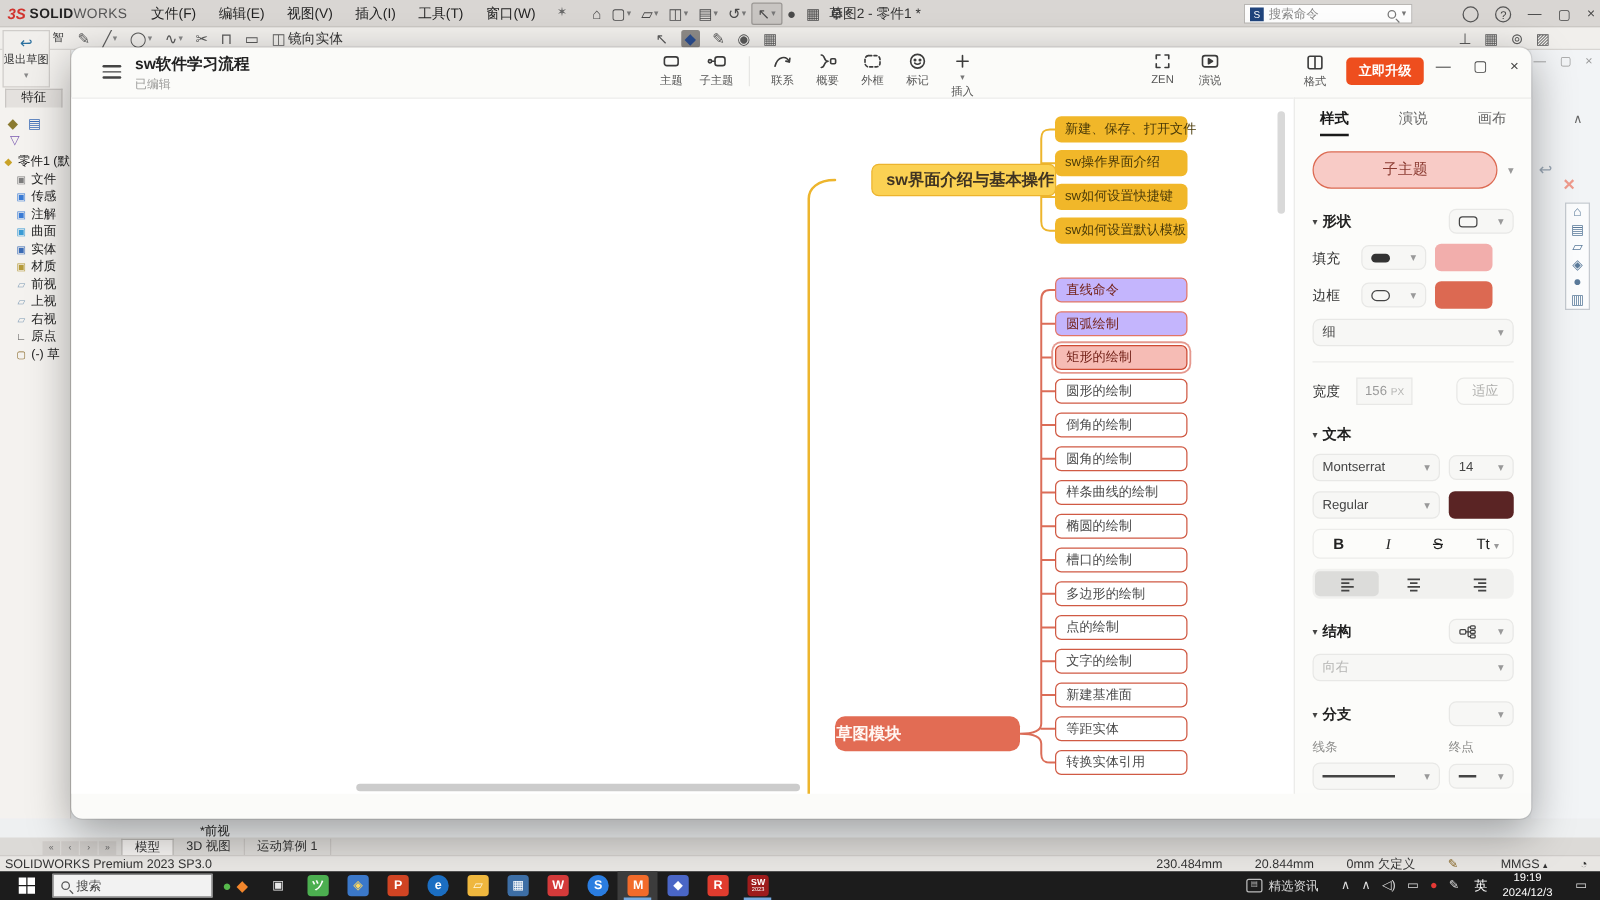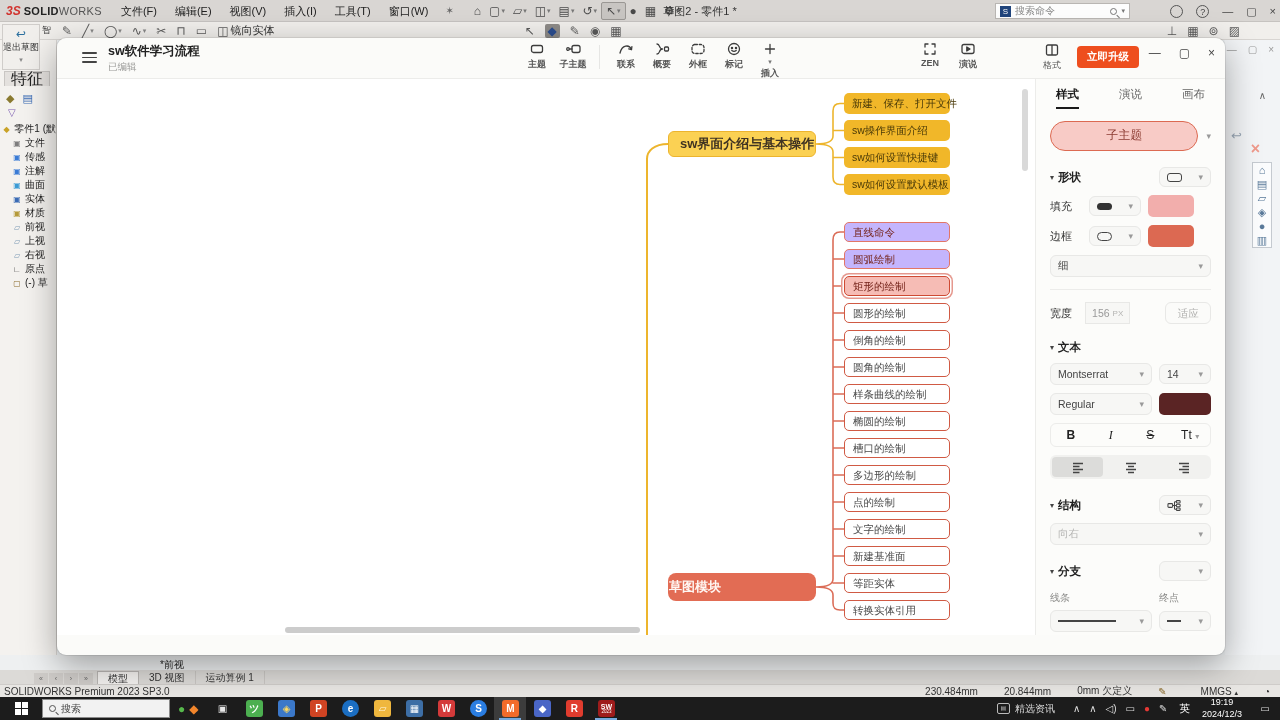--- a/index.html
+++ b/index.html
@@ -37,21 +37,21 @@
   .mirror-label { font-size:11px; color:#333; margin-left:2px; }
 
   
   .sw-exit { position:absolute; left:2px; top:24px; width:38px; height:46px; background:#f1efec; border:1px solid #d0cdca;
     z-index:2; display:flex; flex-direction:column; align-items:center; font-size:9px; color:#333; padding-top:2px; }
   .sw-exit .ic { color:#2a6f9e; font-size:12px; }
   .sw-exit .dv { color:#888; font-size:7px; margin-top:2px; }
   .sw-smart { position:absolute; left:42px; top:24px; font-size:9px; color:#333; z-index:2; }
   .sw-left { position:absolute; left:0; top:40px; width:57px; bottom:65px; background:#f4f2ef; border-right:1px solid #d8d5d2; z-index:1; overflow:hidden; }
   .sw-ftab { margin:31px 0 0 4px; width:46px; height:15px; background:#e4e1de; border:1px solid #c9c6c3; border-bottom:none;
-    font-size:16px; color:#222; text-align:center; line-height:14px; }
+    font-size:10px; color:#222; text-align:center; line-height:14px; }
   .sw-treetools { display:flex; gap:8px; padding:6px 0 2px 6px; font-size:11px; color:#8a7a30; }
   .sw-funnel { padding:0 0 4px 8px; font-size:10px; color:#7a5ab0; }
   .tree-item { display:flex; align-items:center; gap:3px; height:14px; font-size:10px; color:#222; white-space:nowrap; padding-left:12px; }
   .tree-item.root { padding-left:2px; }
   .tree-item .tic { font-size:8px; width:10px; text-align:center; }
   .ic-part-icon{color:#c9a227}.ic-history-icon{color:#7d7d7d}.ic-sensors-icon{color:#3a7bd5}
   .ic-annotations-icon{color:#3a7bd5}.ic-surface-icon{color:#3a9bd5}.ic-solid-icon{color:#3a6bb5}
   .ic-material-icon{color:#b59a3a}.ic-plane-icon{color:#7d9ab5}.ic-origin-icon{color:#444}.ic-sketch-icon{color:#8a6a2a}
 
   
@@ -80,38 +80,38 @@
   
   .mm-window { position:absolute; left:57px; top:38px; width:1168px; height:617px; background:#fbfbf9;
     border-radius:9px; box-shadow:0 10px 34px rgba(0,0,0,.35), 0 0 0 1px rgba(0,0,0,.08); z-index:5; overflow:hidden; }
   .mm-header { position:absolute; left:11px; top:0; right:0; height:40px; }
   .mm-burger { position:absolute; left:14px; top:14px; width:15px; height:11px; display:flex; flex-direction:column; justify-content:space-between; }
   .mm-burger i { height:1.6px; background:#444; border-radius:1px; }
   .mm-titleblock { position:absolute; left:40px; top:5px; }
   .mm-title { font-size:12.5px; font-weight:bold; color:#222; }
   .mm-subtitle { font-size:9.5px; color:#9a9a98; margin-top:1px; }
   .mm-toolbar { position:absolute; left:455px; top:3px; display:flex; align-items:flex-start; gap:8px; }
-  .mm-tbitem { display:flex; flex-direction:column; align-items:center; gap:1px; color:#3c3c3c; min-width:28px;font-weight:bold; }
+  .mm-tbitem { display:flex; flex-direction:column; align-items:center; gap:1px; color:#3c3c3c; min-width:28px; }
   .mm-tbitem svg { stroke:#3c3c3c; }
   .mm-tbitem .lbl { font-size:9px; color:#555; white-space:nowrap; }
   .mm-tbitem .car { font-size:7px; color:#777; }
   .vsep { width:1px; height:24px; background:#e6e6e4; margin:4px 4px 0; }
   .mm-zen { position:absolute; left:848px; top:3px; display:flex; gap:10px; }
   .mm-panelhead { position:absolute; right:0; top:0; width:190px; height:40px; }
   .mm-format { position:absolute; left:8px; top:4px; display:flex; flex-direction:column; align-items:center; gap:1px; }
   .mm-format .lbl { font-size:9px; color:#555; }
   .mm-upgrade { position:absolute; left:42px; top:8px; background:#ee4e1e; color:#fff; font-size:10.5px; font-weight:bold;
     padding:4px 10px; border-radius:4px; }
   .mm-winctl { position:absolute; right:10px; top:8px; display:flex; gap:18px; color:#444; font-size:12px; }
 
   
   .mm-canvas { position:absolute; left:0; top:40px; width:978px; bottom:20px; background:#ffffff; border-top:1px solid #ececea; overflow:hidden; }
   .mm-links { position:absolute; left:0; top:0; }
   .mm-node { position:absolute; white-space:nowrap; }
-  .y-parent { left:611px; top:52px; width:148px; height:26px; background:#fbd153; border:1px solid #ecb42e; border-radius:6px;
+  .y-parent { left:640px; top:52px; width:148px; height:26px; background:#fbd153; border:1px solid #ecb42e; border-radius:6px;
     font-size:13px; font-weight:bold; color:#3f3322; line-height:24px; padding-left:11px; }
   .r-parent { left:611px; top:494px; width:148px; height:28px; background:#e26c54; border-radius:8px;
     font-size:13px; font-weight:bold; color:#fff6f2; line-height:28px; padding-left:1px; }
   .y-col { position:absolute; left:787px; top:14px; display:flex; flex-direction:column; gap:6px; }
   .y-child { width:106px; height:21px; background:#f1b729; border-radius:5px; font-size:10.5px; color:#4a3a08; line-height:21px; padding-left:8px; white-space:nowrap; }
   .r-col { position:absolute; left:787px; top:143px; display:flex; flex-direction:column; gap:7px; }
   .r-child { width:106px; height:20px; border-radius:5px; font-size:10.5px; line-height:18px; padding-left:8px; white-space:nowrap; }
   .r-child.solid { background:#c4b5fd; border:1px solid #e27667; color:#74231a; }
   .r-child.selected { background:#f6bcb5; border:1.5px solid #ce4a33; color:#74231a;
     box-shadow:0 0 0 1.5px #fff, 0 0 0 3px #e5988e; }

